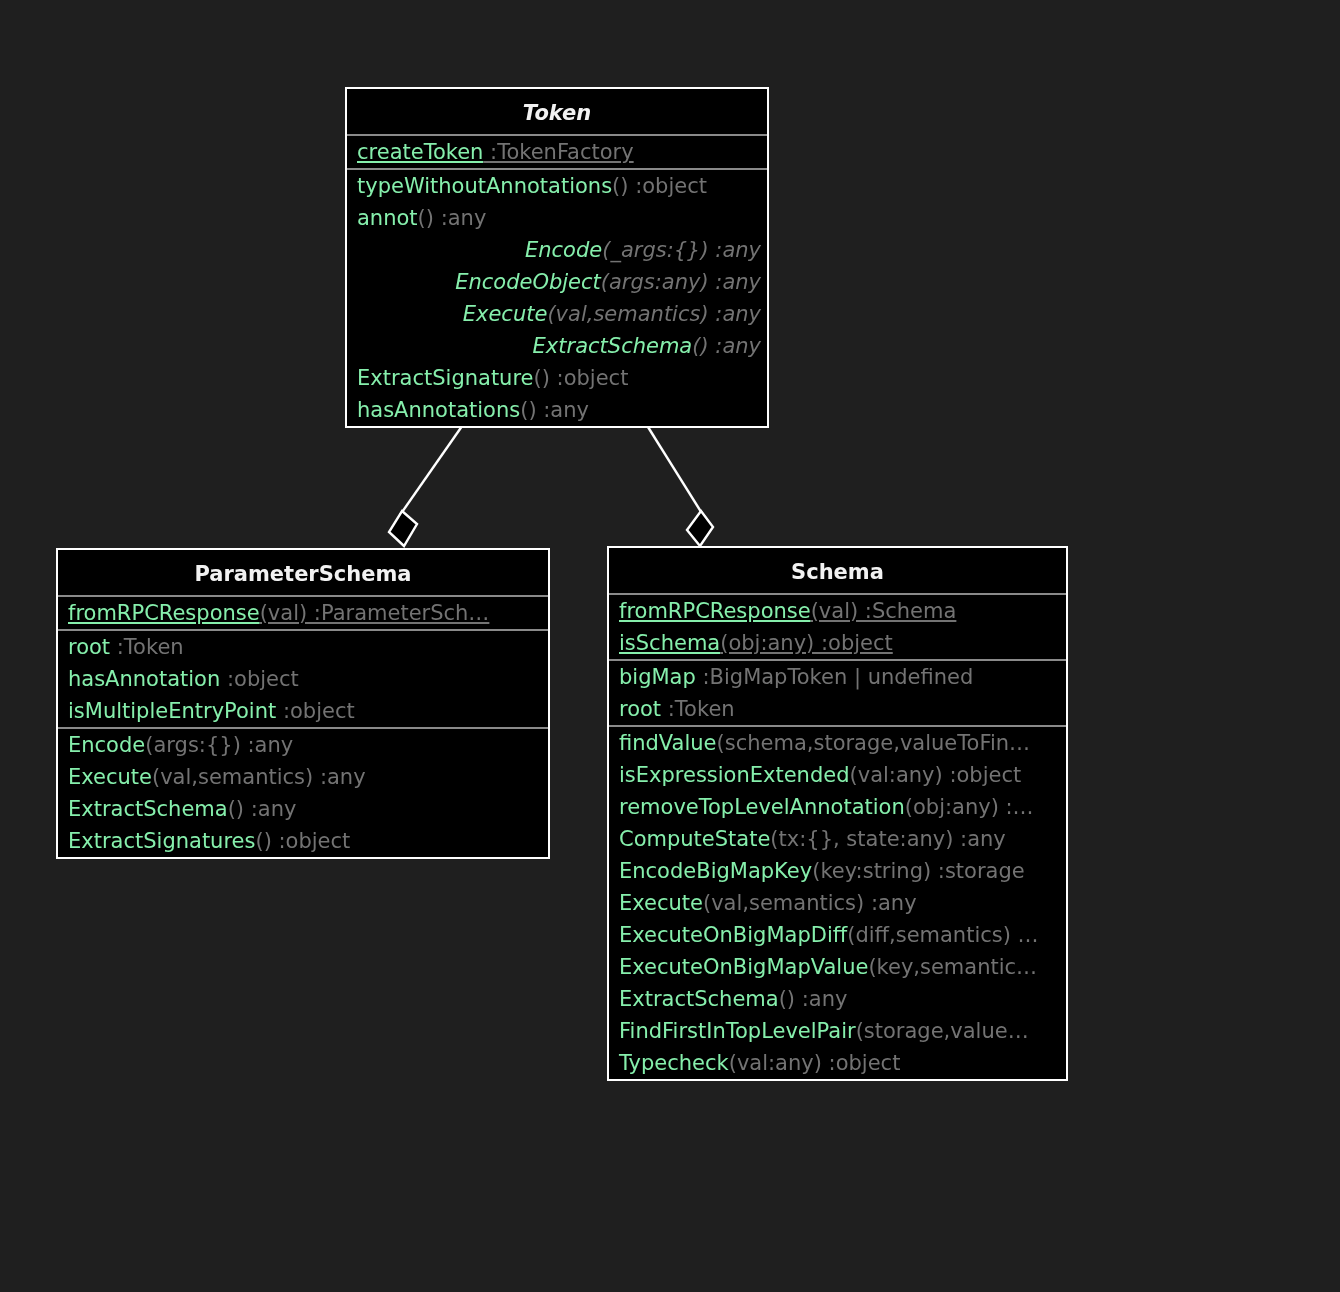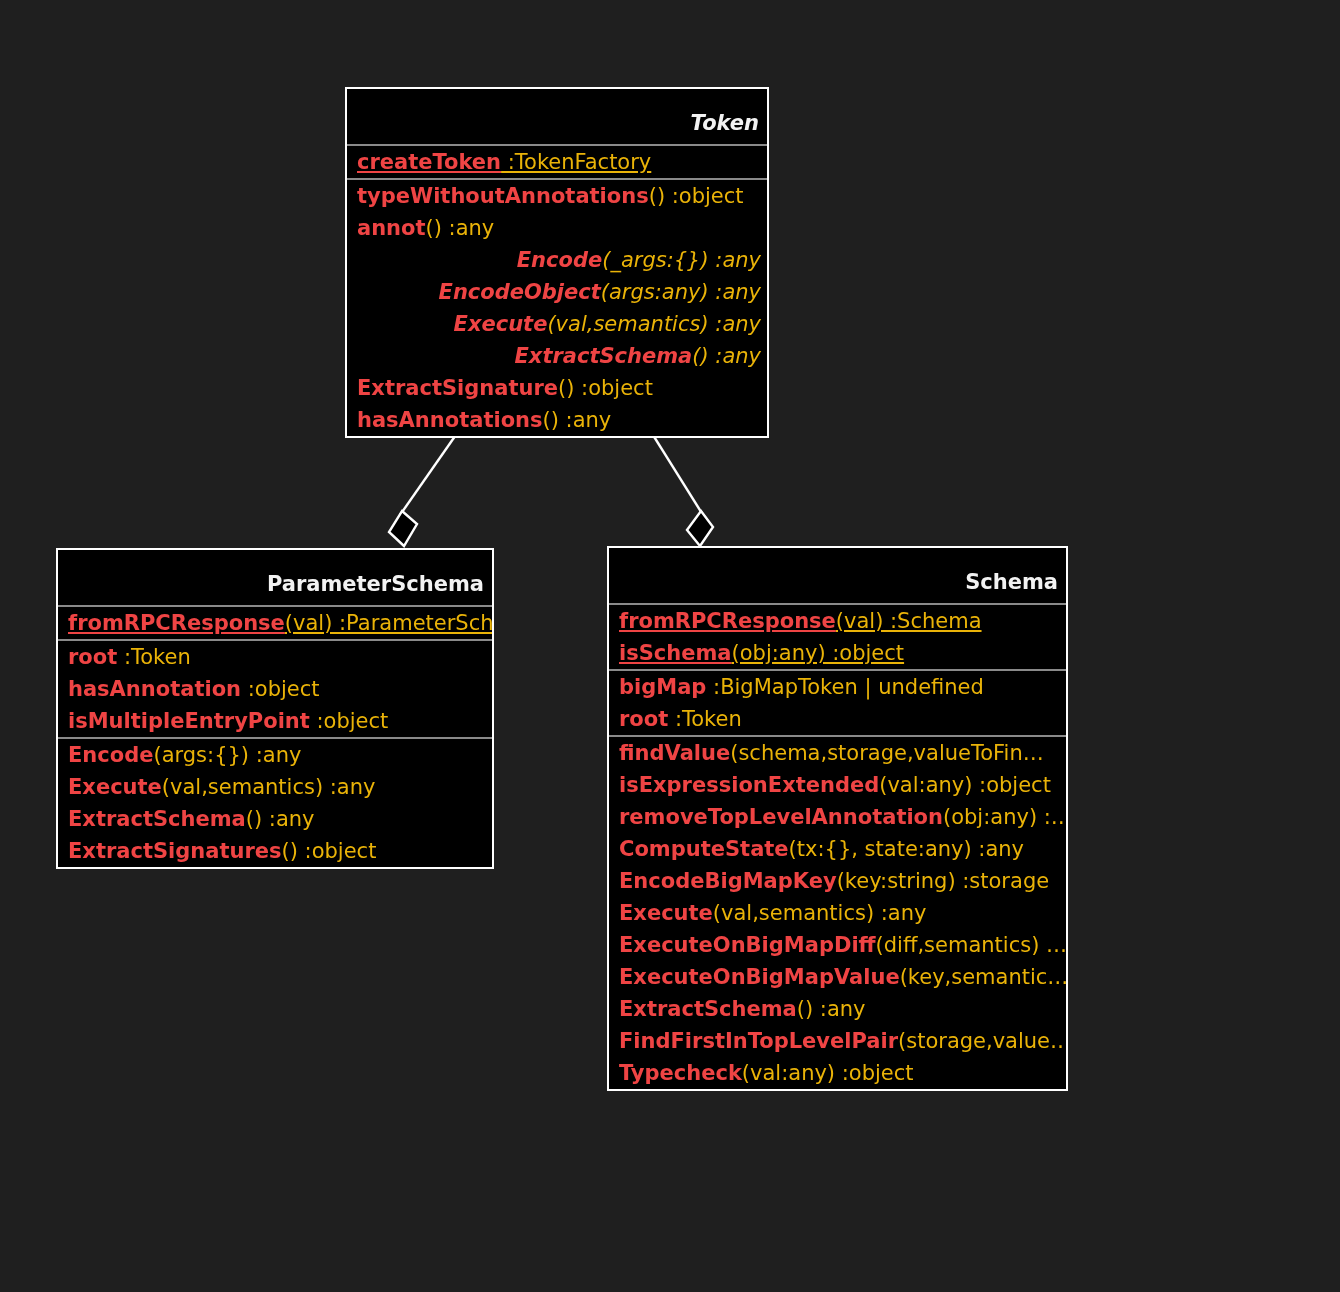--- a/index.html
+++ b/index.html
@@ -32,26 +32,26 @@
 
   .uml-class {
     position: absolute;
     background: #000000;
     border: 2px solid #ffffff;
     box-sizing: border-box;
     overflow: hidden;
   }
 
   .class-title {
-    text-align: right;
+    text-align: center;
     color: #f2f2f2;
     font-weight: bold;
     font-size: 21px;
     line-height: 1.0;
-    padding: 24px 8px 10px 8px;
+    padding: 14px 8px 10px 8px;
     white-space: nowrap;
   }
   .class-title.abstract {
     font-style: italic;
   }
 
   .compartment {
     border-top: 2px solid #8a8a8a;
     padding: 0;
   }
@@ -59,32 +59,32 @@
   .member {
     color: #ececec;
     font-size: 21px;
     line-height: 32px;
     height: 32px;
     padding: 0 6px 0 10px;
     white-space: nowrap;
     overflow: hidden;
     text-overflow: clip;
   }
-  .member .mname { color: #ef4444; font-weight: bold; }
-  .member .mtype { color: #eab308; }
+  .member .mname { color: #86efac; }
+  .member .mtype { color: #737373; }
   .member.abstract { font-style: italic; text-align: right; }
   .member.static .mname,
   .member.static .mtype {
     text-decoration: underline;
     text-underline-offset: 2px;
   }
 
   
   #class-token            { left: 345px; top: 87px;  width: 424px; }
-  #class-parameterschema  { left: 56px;  top: 548px; width: 438px; }
+  #class-parameterschema  { left: 56px;  top: 548px; width: 494px; }
   #class-schema           { left: 607px; top: 546px; width: 461px; }
 </style>
 </head>
 <body>
 
 <div id="canvas">
 
   <svg id="edges" viewBox="0 0 1340 1292" xmlns="http://www.w3.org/2000/svg">
 
     <g>

